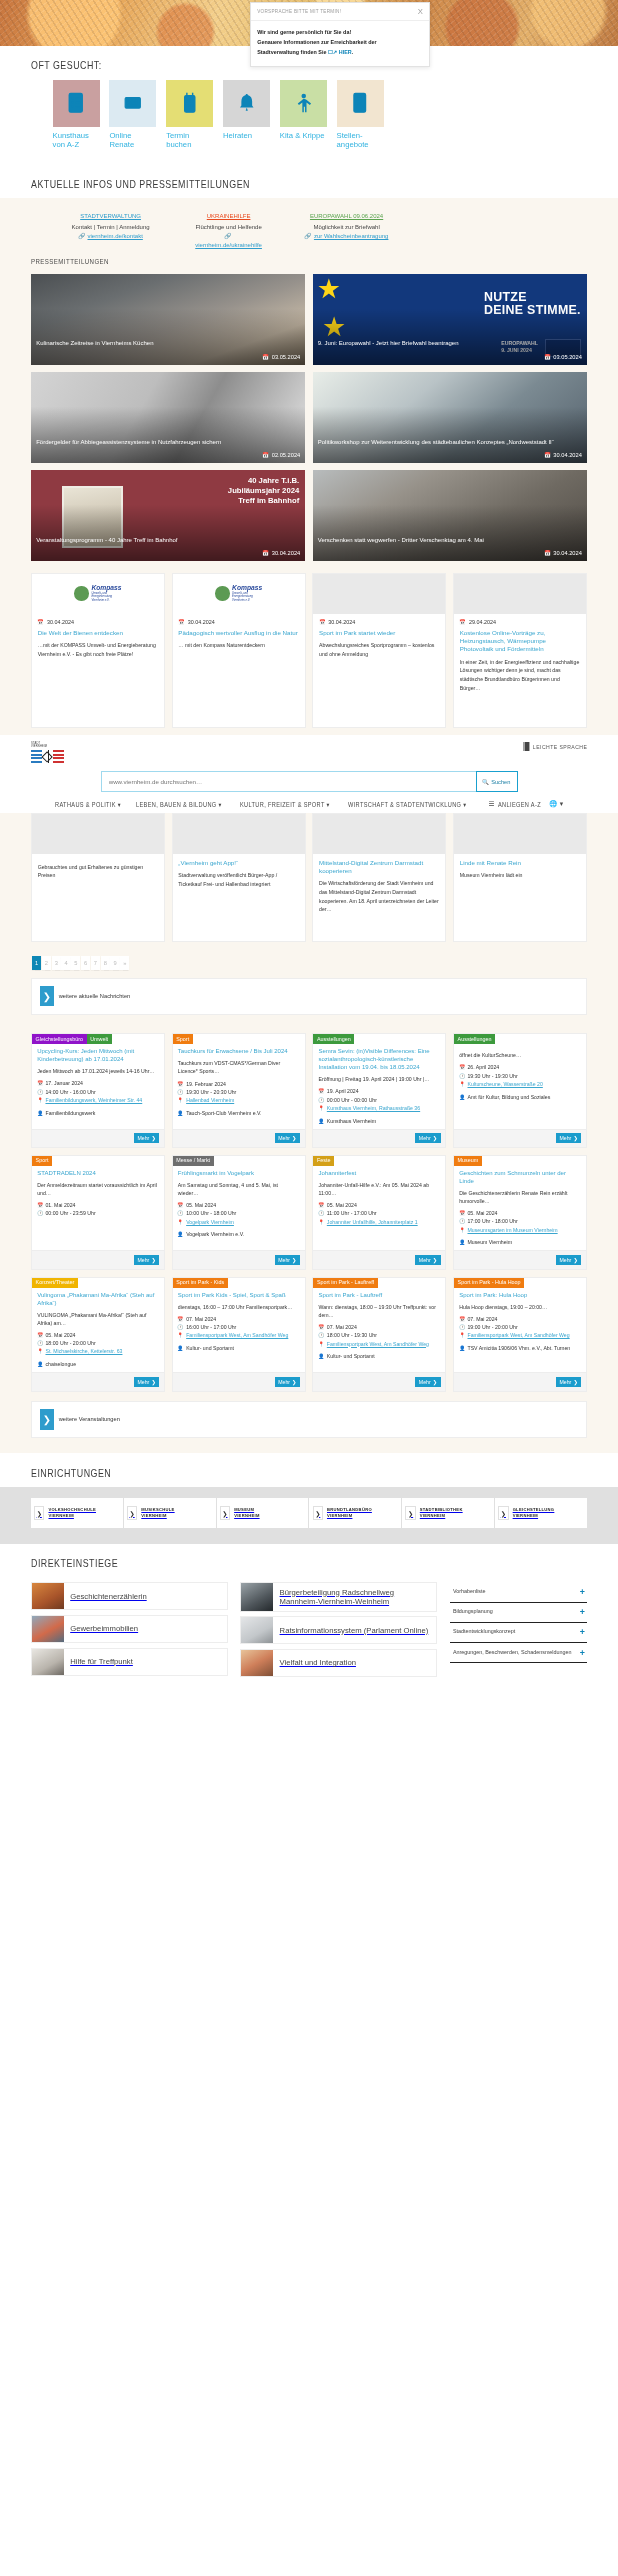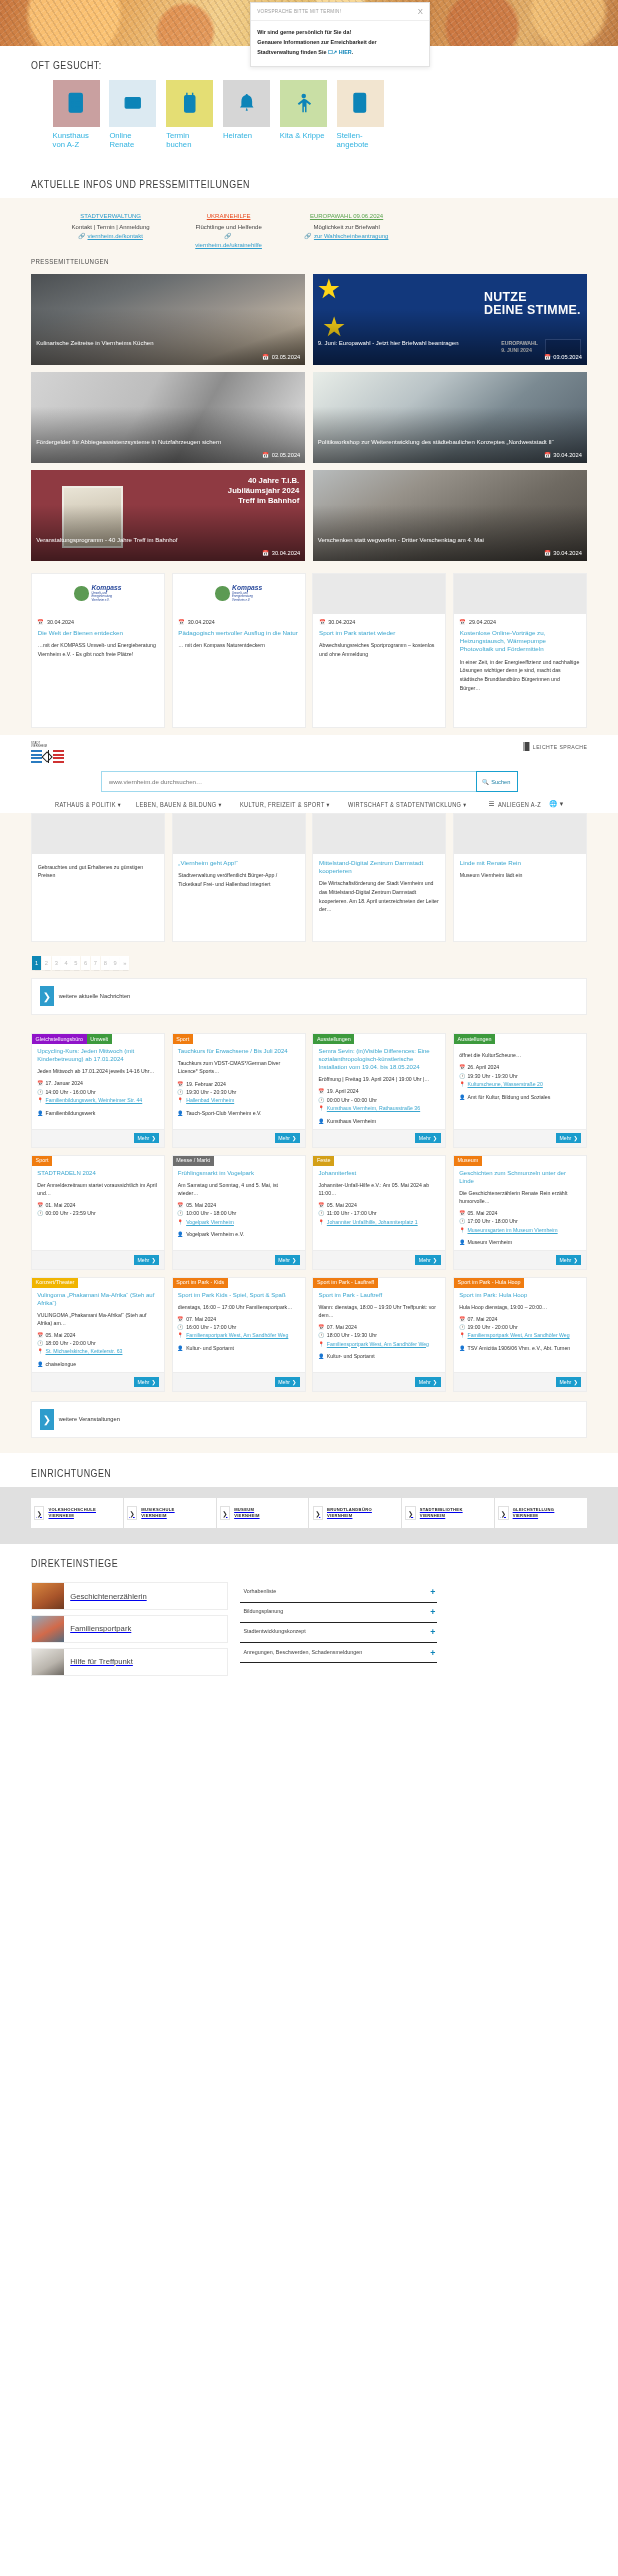--- a/index.html
+++ b/index.html
@@ -1047,25 +1047,39 @@
     <div class="inner">
       <h2 class="sec">DIREKTEINSTIEGE</h2>
       <div class="direct">
         <div>
           <a class="dtile" href="#">
             <span class="dimg di1"></span>
             <span class="dlb">Geschichtenerzählerin</span>
           </a>
           <a class="dtile" href="#">
             <span class="dimg di2"></span>
-            <span class="dlb">Familiensportpark</span>
+            <span class="dlb">Gewerbeimmobilien</span>
           </a>
           <a class="dtile" href="#">
             <span class="dimg di3"></span>
             <span class="dlb">Hilfe für Treffpunkt</span>
+          </a>
+        </div>
+        <div>
+          <a class="dtile" href="#">
+            <span class="dimg di4"></span>
+            <span class="dlb">Bürgerbeteiligung Radschnellweg Mannheim-Viernheim-Weinheim</span>
+          </a>
+          <a class="dtile" href="#">
+            <span class="dimg di5"></span>
+            <span class="dlb">Ratsinformationssystem (Parlament Online)</span>
+          </a>
+          <a class="dtile" href="#">
+            <span class="dimg di6"></span>
+            <span class="dlb">Vielfalt und Integration</span>
           </a>
         </div>
         <div>
           <div class="acc-row">
             <span class="al">Vorhabenliste</span>
             <span class="ap">+</span>
           </div>
           <div class="acc-row">
             <span class="al">Bildungsplanung</span>
             <span class="ap">+</span>

